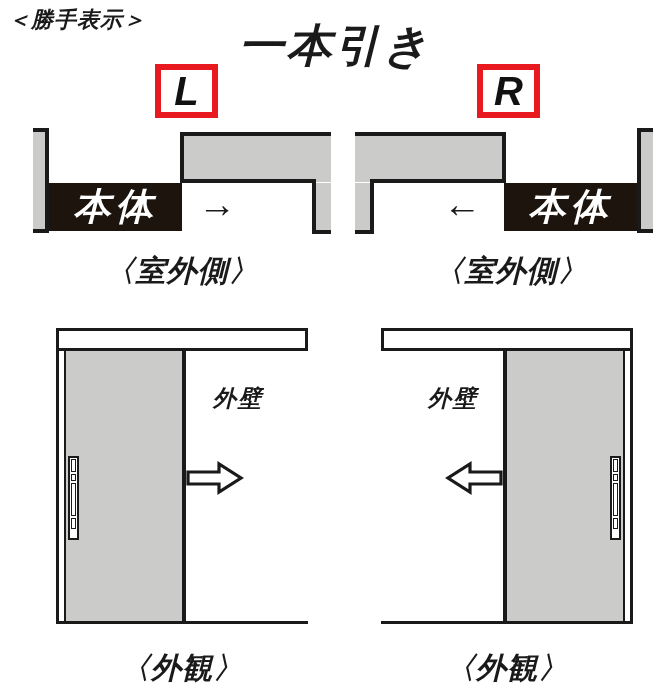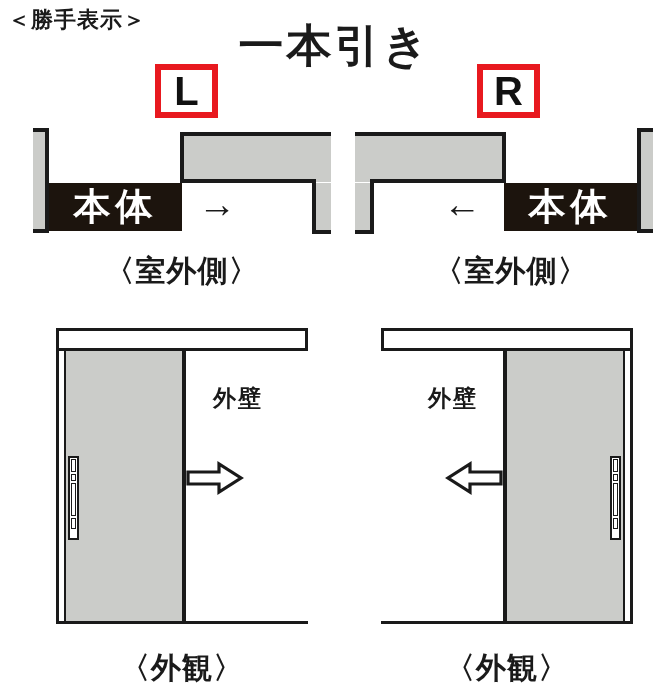--- a/index.html
+++ b/index.html
@@ -1,17 +1,17 @@
 <!DOCTYPE html>
 <html style="--accent-red: #e8191f; --panel-gray: #cbccc9; --line-black: #1a1a1a; --body-black: #1c140d; --background: #ffffff;"><head>
 <meta charset="utf-8">
 <style>
   html,body{margin:0;padding:0;background:#fff;}
   .page{position:relative;width:670px;height:692px;background:var(--background,#fff);
-        font-family:"Liberation Sans","DejaVu Sans",sans-serif;color:var(--line-black,#1a1a1a);overflow:hidden;}
+        font-family:"Liberation Sans","DejaVu Sans",sans-serif;color:var(--line-black,#1a1a1a);overflow:hidden;font-style:italic;}
   .abs{position:absolute;}
   .grayfill{background:var(--panel-gray,#cbccc9);}
   .blackline{background:var(--line-black,#1a1a1a);}
   .note{font-size:22px;font-weight:700;letter-spacing:1px;}
   .title{width:100%;text-align:center;font-size:45px;font-weight:700;letter-spacing:3px;}
   .badge{width:51px;height:42px;border:6px solid var(--accent-red,#e8191f);background:#fff;
          display:flex;align-items:center;justify-content:center;}
   .badge span{font-size:40px;font-weight:700;line-height:1;color:#111;}
   .bodybar{background:var(--body-black,#1c140d);display:flex;align-items:center;justify-content:center;}
   .bodybar span{color:#fff;font-size:37px;font-weight:700;letter-spacing:5px;}

